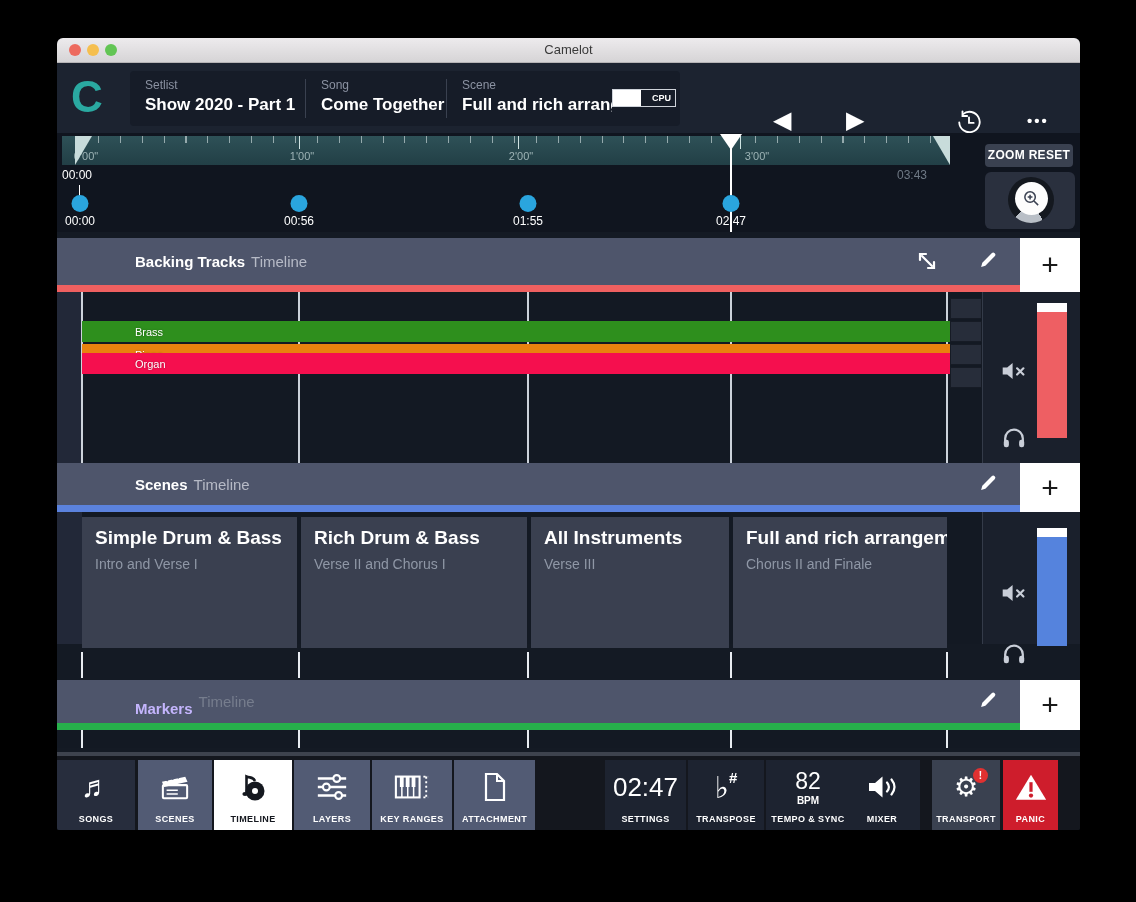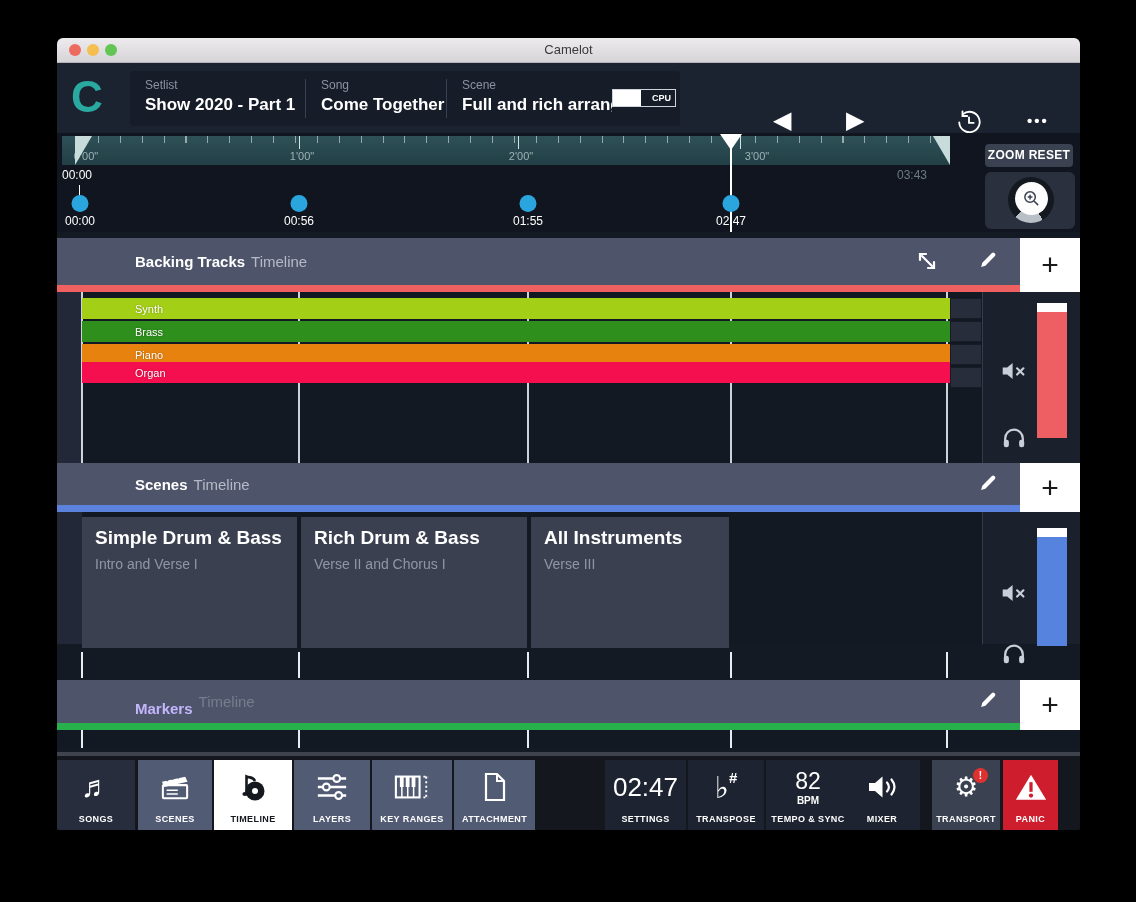--- a/index.html
+++ b/index.html
@@ -202,30 +202,27 @@
   <div class="abs addbtn" style="top:200px;height:54px;">+</div>
 
   <div class="abs area" style="top:254px;height:171px;">
     <div class="abs leftstrip"></div>
     <div class="abs gline" style="left:24px;top:0;height:171px;"></div>
     <div class="abs gline" style="left:241px;top:0;height:171px;"></div>
     <div class="abs gline" style="left:470px;top:0;height:171px;"></div>
     <div class="abs gline" style="left:673px;top:0;height:171px;"></div>
     <div class="abs gline" style="left:889px;top:0;height:171px;"></div>
 
-    <div class="abs trackbar" style="top: 6px; background: rgb(164, 207, 23);">
-        <span>Synth</span>
-      </div>
     <div class="abs trackbar" style="top: 29px; background: rgb(46, 143, 29);">
         <span>Brass</span>
       </div>
     <div class="abs trackbar" style="top: 52px; background: rgb(232, 130, 14);">
         <span>Piano</span>
       </div>
-    <div class="abs trackbar" style="top: 70px; background: rgb(245, 15, 78); text-align: center;">
+    <div class="abs trackbar" style="top: 61px; background: rgb(245, 15, 78); text-align: center;">
         <span>Organ</span>
       </div>
     <div class="abs endcap" style="top:6px;"></div>
     <div class="abs endcap" style="top:29px;"></div>
     <div class="abs endcap" style="top:52px;"></div>
     <div class="abs endcap" style="top:75px;"></div>
 
     <div class="abs rpanel">
       <div class="abs" style="left:17px;top:68px;">
         <svg width="27" height="22" viewBox="0 0 30 24">
@@ -266,20 +263,24 @@
       <div class="st">Simple Drum &amp; Bass</div>
       <div class="ss">Intro and Verse I</div>
     </div>
     <div class="abs scard" style="left:244px;width:226px;">
       <div class="st">Rich Drum &amp; Bass</div>
       <div class="ss">Verse II and Chorus I</div>
     </div>
     <div class="abs scard" style="left:474px;width:198px;">
       <div class="st">All Instruments</div>
       <div class="ss">Verse III</div>
+    </div>
+    <div class="abs scard" style="left:676px;width:214px;">
+      <div class="st">Full and rich arrangem</div>
+      <div class="ss">Chorus II and Finale</div>
     </div>
 
     <div class="abs tick" style="left:24px;top:140px;height:26px;"></div>
     <div class="abs tick" style="left:241px;top:140px;height:26px;"></div>
     <div class="abs tick" style="left:470px;top:140px;height:26px;"></div>
     <div class="abs tick" style="left:673px;top:140px;height:26px;"></div>
     <div class="abs tick" style="left:889px;top:140px;height:26px;"></div>
 
     <div class="abs rpanel">
       <div class="abs" style="left:17px;top:70px;">

